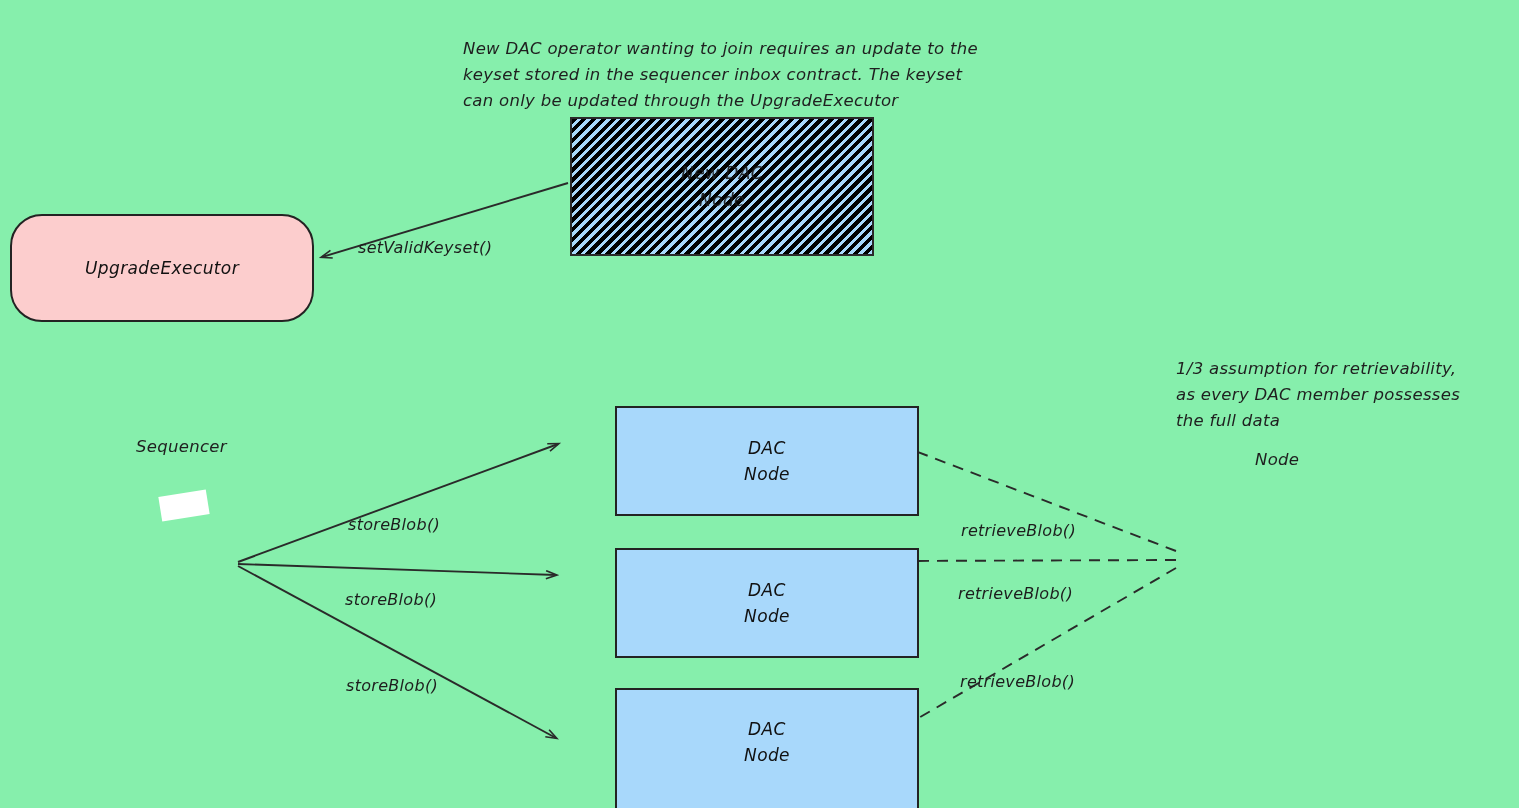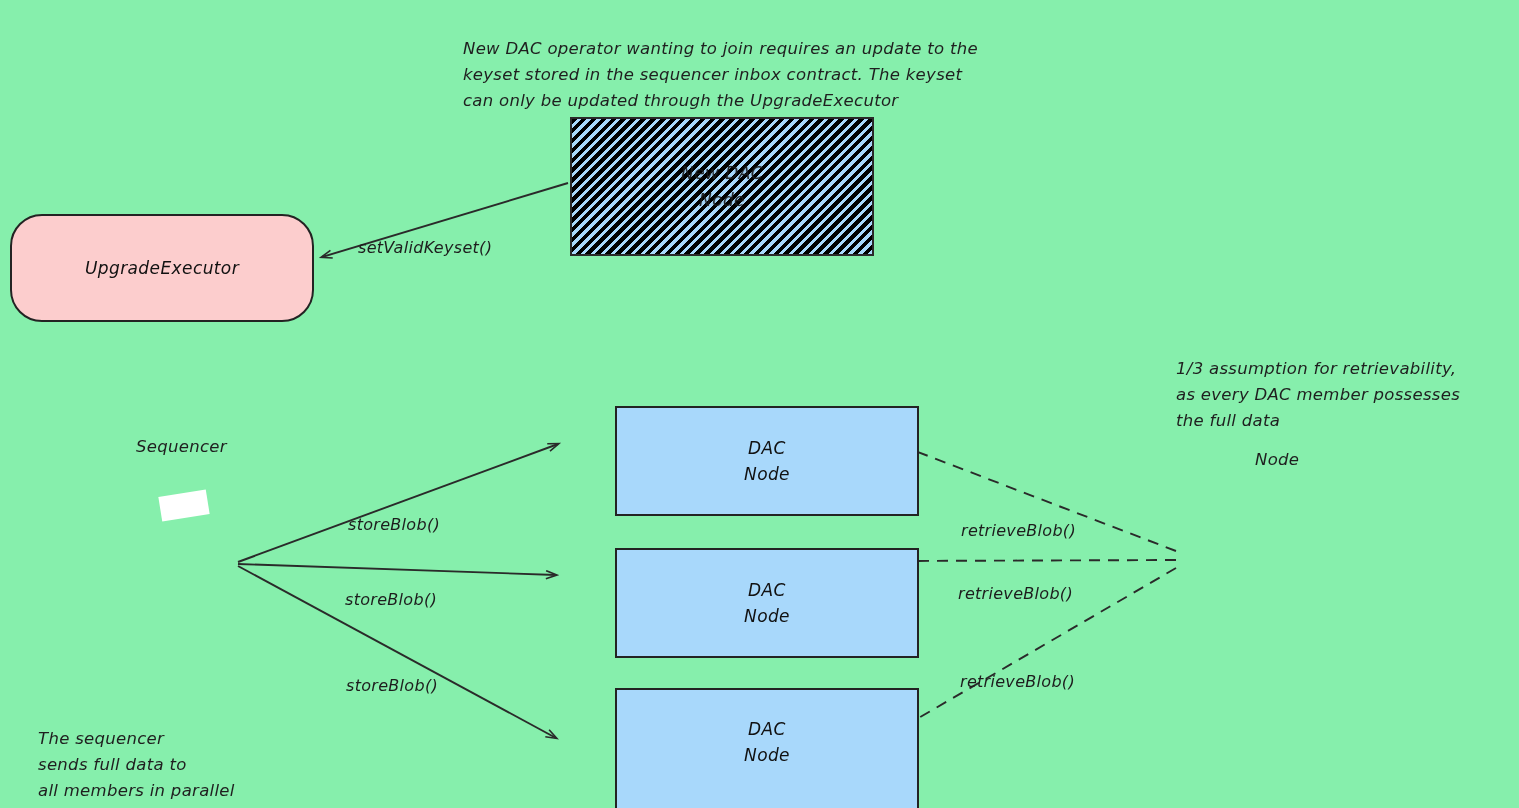--- a/index.html
+++ b/index.html
@@ -125,25 +125,20 @@
 keyset stored in the sequencer inbox contract. The keyset
 can only be updated through the UpgradeExecutor</span>
   </div>
 
   <div class="annot" style="left:1176px; top:330px; width:330px;">
     <span>1/3 assumption for retrievability,
 as every DAC member possesses
 the full data</span>
   </div>
 
-  <div class="annot" style="left:38px; top:700px; width:250px;">
-    <span>The sequencer
-sends full data to
-all members in parallel</span>
-  </div>
 
   <div class="node hatched-node" style="left:570px; top:117px; width:304px; height:139px;">
     <div class="node-label">New DAC
 Node</div>
   </div>
 
   <div class="node upgrade-node" style="left:10px; top:214px; width:304px; height:108px;border-radius:32px;">
     <div class="node-label">UpgradeExecutor</div>
   </div>
 

